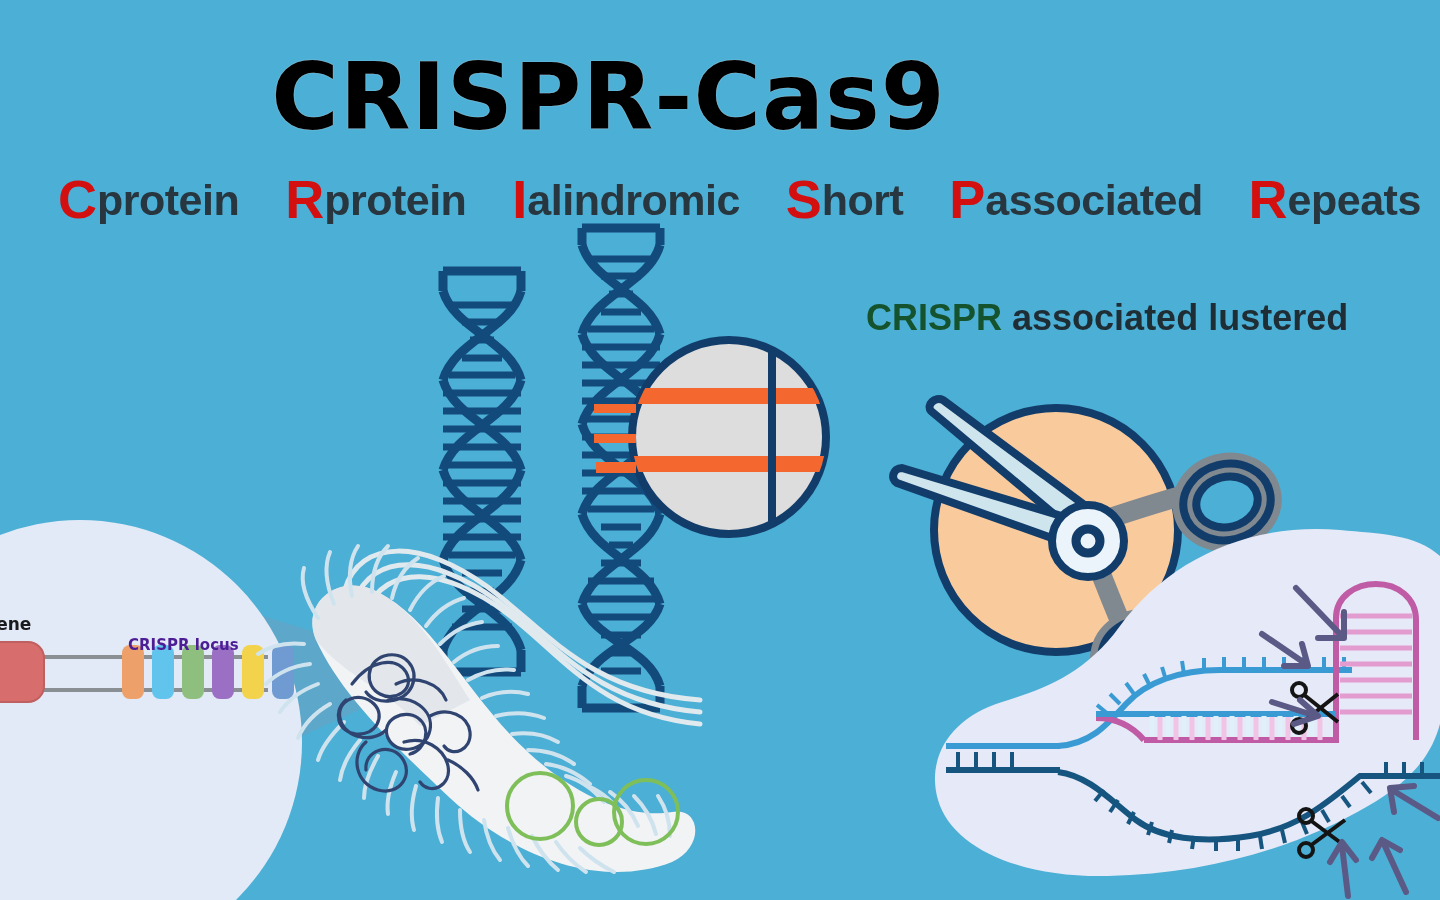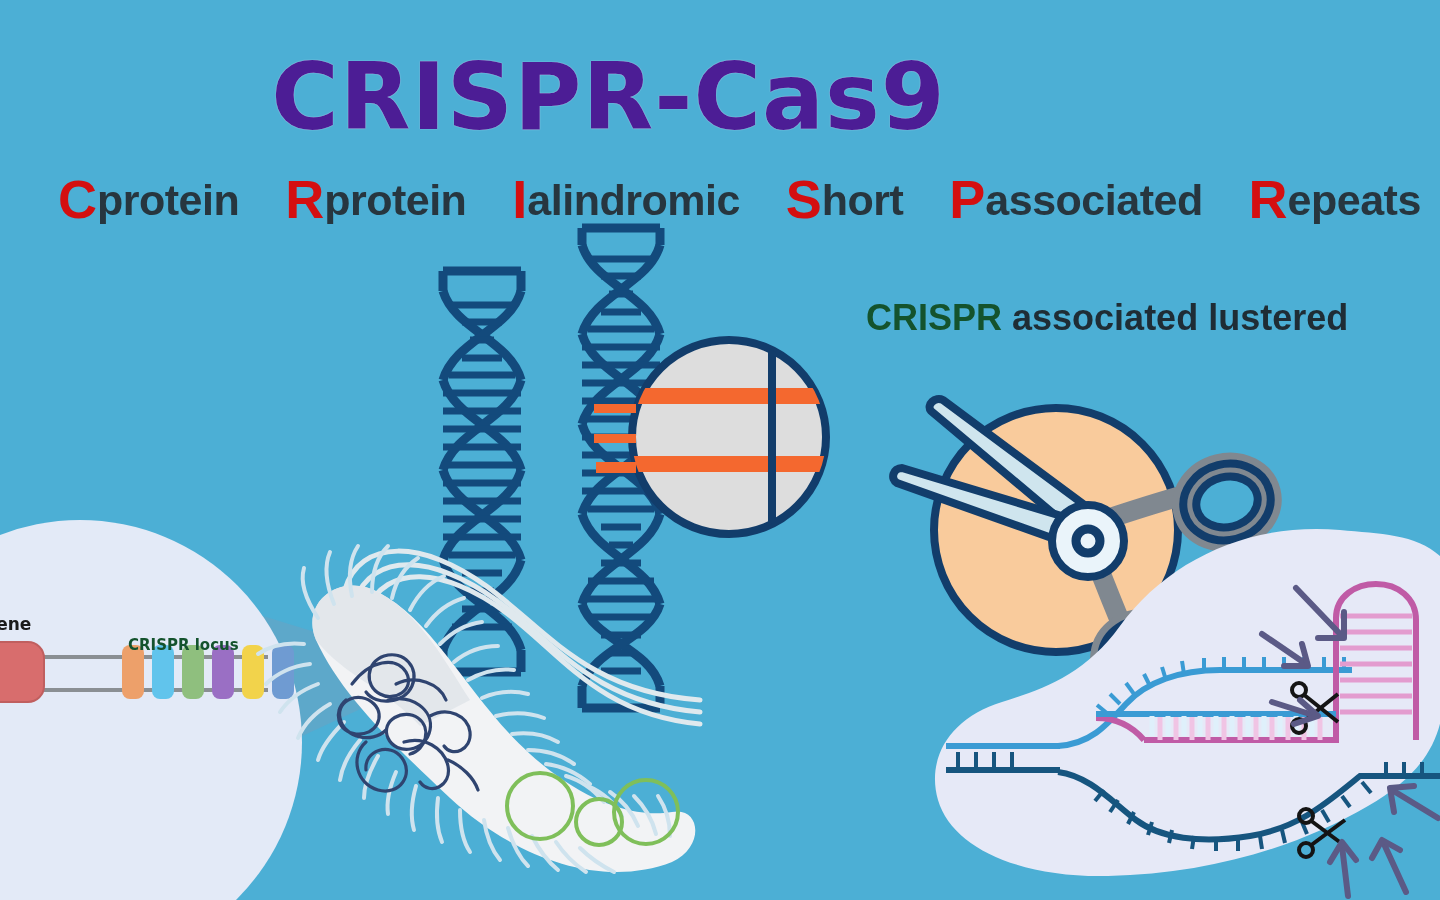--- a/index.html
+++ b/index.html
@@ -12,21 +12,21 @@
   #stage{position:absolute;inset:0;width:1440px;height:900px;overflow:hidden;}
   .layer{position:absolute;left:0;top:0;width:1440px;height:900px;}
 
   
   #title{
     position:absolute;left:0;top:52px;width:1217px;
     text-align:center;
     font-family:"DejaVu Sans",sans-serif;
     font-size:92px;font-weight:bold;
     letter-spacing:1px;
-    color:#4c1d95;
+    color:#000000;
     line-height:1;
     text-shadow:0 0 1px #e9f4fb;
   }
 
   
   #acronym{
     position:absolute;left:58px;top:172px;width:1460px;
     white-space:nowrap;
     font-size:43px;font-weight:bold;
     color:#27363f;
@@ -48,21 +48,21 @@
   }
   #cas9-caption .red{color:#14532d;}
   #cas-gene-label{
     position:absolute;left:-32px;top:614px;
     font-family:"DejaVu Sans",sans-serif;
     font-size:17px;font-weight:bold;color:#1b1b1b;white-space:nowrap;
   }
   #locus-label{
     position:absolute;left:128px;top:636px;
     font-family:"DejaVu Sans",sans-serif;
-    font-size:15px;font-weight:bold;color:#14532d;white-space:nowrap;
+    font-size:15px;font-weight:bold;color:#4c1d95;white-space:nowrap;
   }
 </style>
 </head>
 <body style="background: rgb(76, 175, 213);">
 
 <div id="stage">
 
   <svg class="layer" viewBox="0 0 1440 900" width="1440" height="900" xmlns="http://www.w3.org/2000/svg">
     <defs>
       <g id="helix-unit">

